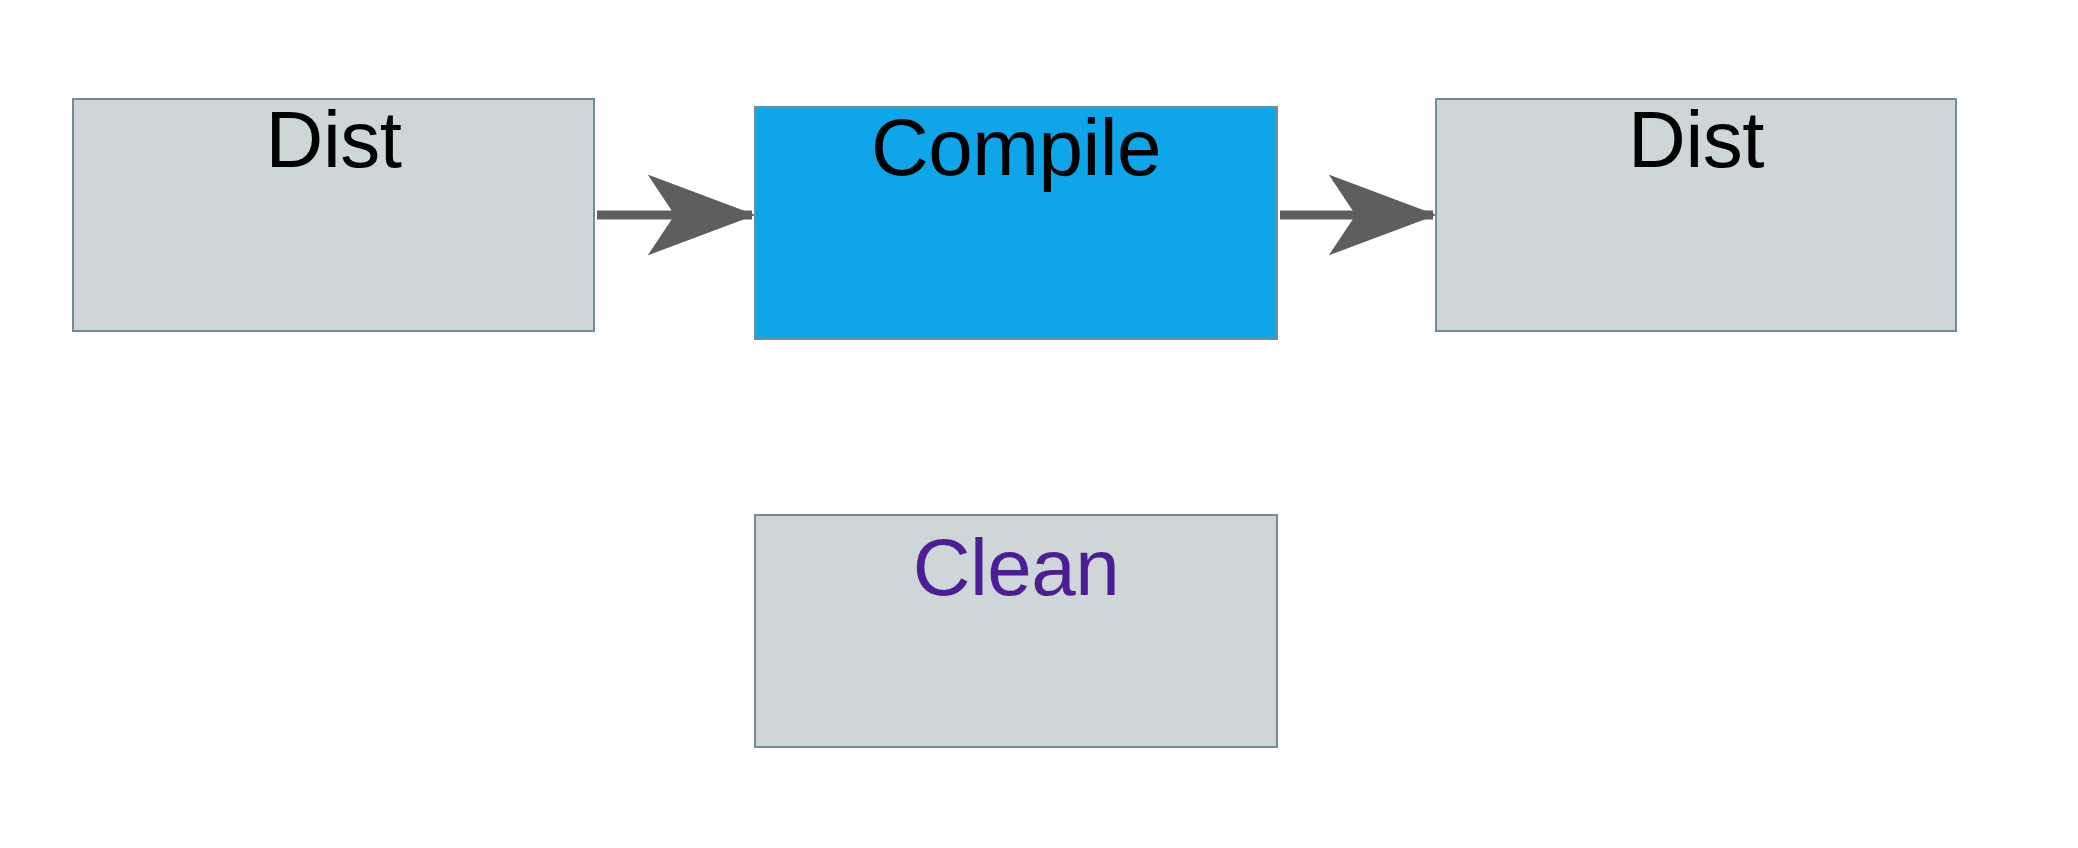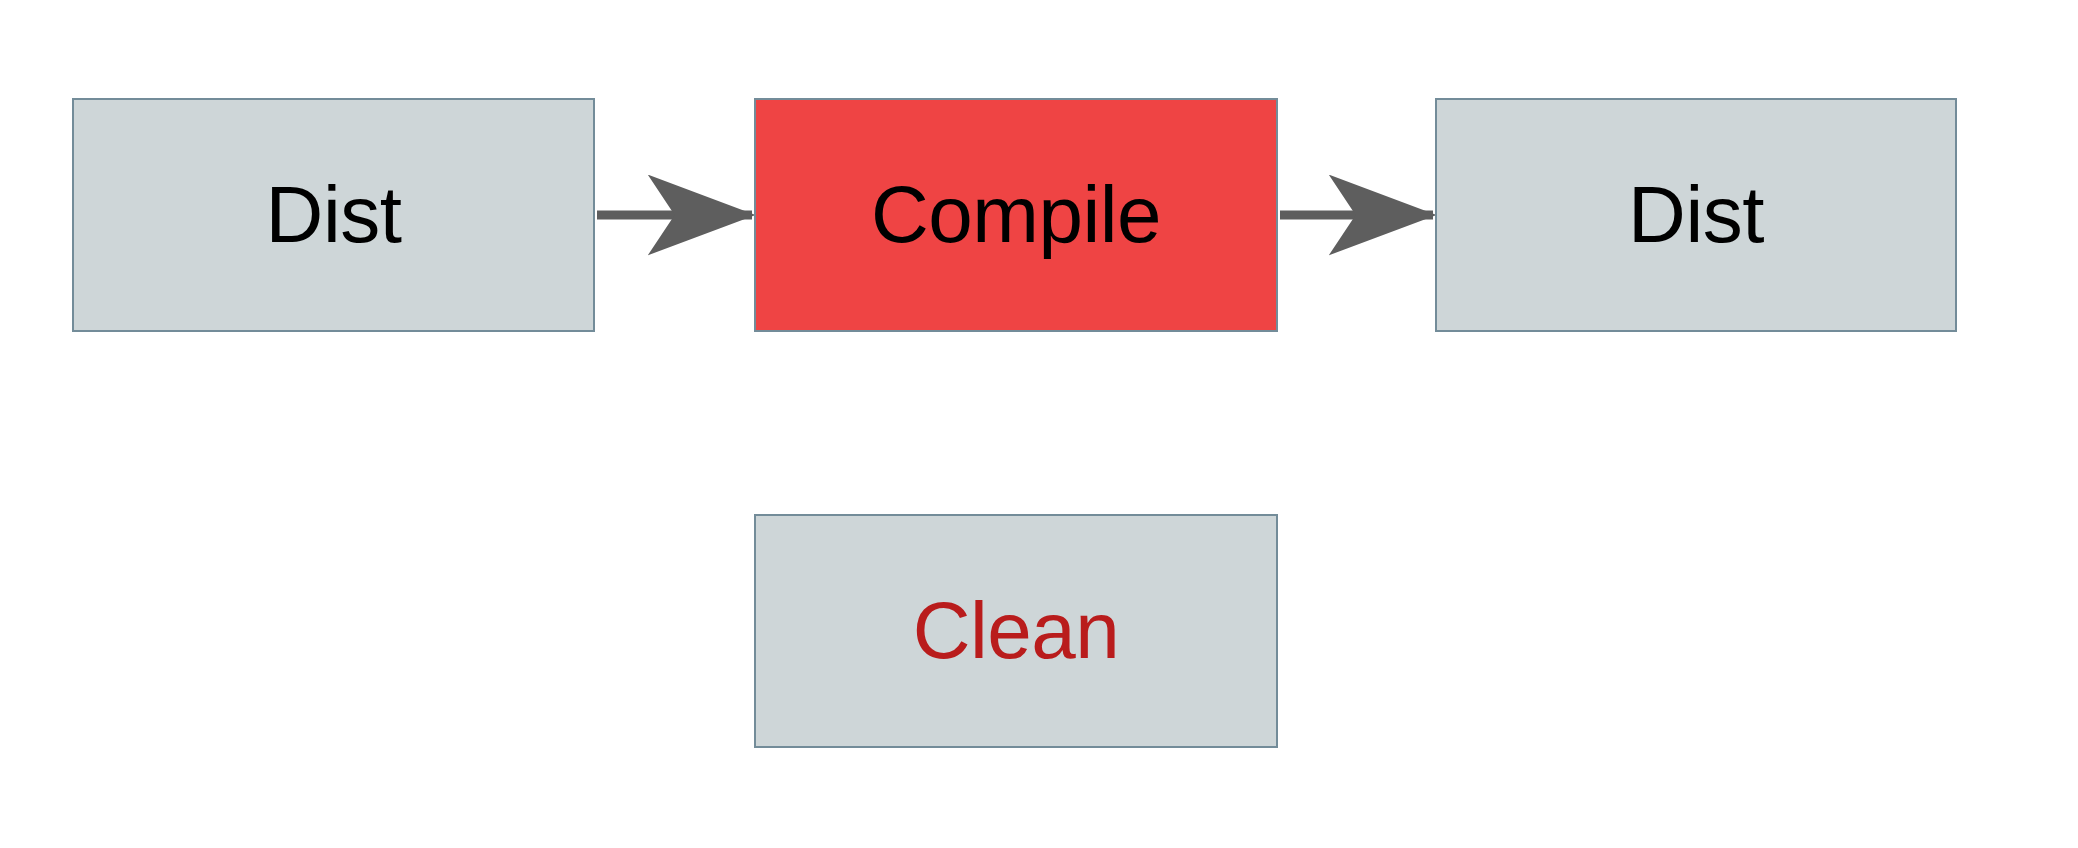--- a/index.html
+++ b/index.html
@@ -17,21 +17,21 @@
     height: 848px;
     background: #ffffff;
     overflow: hidden;
   }
   .node {
     position: absolute;
     box-sizing: border-box;
     background: #ced6d8;
     border: 2px solid #738c99;
     display: flex;
-    align-items: center;
+    align-items: flex-start;
     justify-content: center;
     user-select: none;
   }
   .node-label {
     font-family: "Liberation Sans", sans-serif;
     font-size: 80px;
     font-weight: 400;
     line-height: 1;
     color: #000000;
     letter-spacing: -0.5px;
@@ -64,25 +64,25 @@
 
     <g>
       <line id="edge1" x1="1280" y1="215" x2="1433" y2="215" stroke="#5e5e5e" stroke-width="9" marker-end="url(#arrowhead)"></line>
     </g>
   </svg>
 
   <div class="node" id="node-dist" style="left: 72px; top: 98px; width: 523px; height: 234px; background: rgb(206, 214, 216); border-color: rgb(115, 140, 153);">
     <span class="node-label" style="color: rgb(0, 0, 0);">Dist</span>
   </div>
 
-  <div class="node" id="node-compile" style="left: 754px; top: 98px; width: 524px; height: 234px; background: #ef4444; border-color: rgb(115, 140, 153);">
+  <div class="node" id="node-compile" style="left: 754px; top: 106px; width: 524px; height: 234px; background: #0ea5e9; border-color: rgb(115, 140, 153);">
     <span class="node-label" style="color: rgb(0, 0, 0);">Compile</span>
   </div>
 
   <div class="node" id="node-init" style="left: 1435px; top: 98px; width: 522px; height: 234px; background: rgb(206, 214, 216); border-color: rgb(115, 140, 153);">
     <span class="node-label" style="color: rgb(0, 0, 0);">Dist</span>
   </div>
 
   <div class="node" id="node-clean" style="left: 754px; top: 514px; width: 524px; height: 234px; background: rgb(206, 214, 216); border-color: rgb(115, 140, 153);">
-    <span class="node-label" style="color: #b91c1c;">Clean</span>
+    <span class="node-label" style="color: #4c1d95; margin-top: 12px;">Clean</span>
   </div>
 
 </div>
 
 </body></html>

